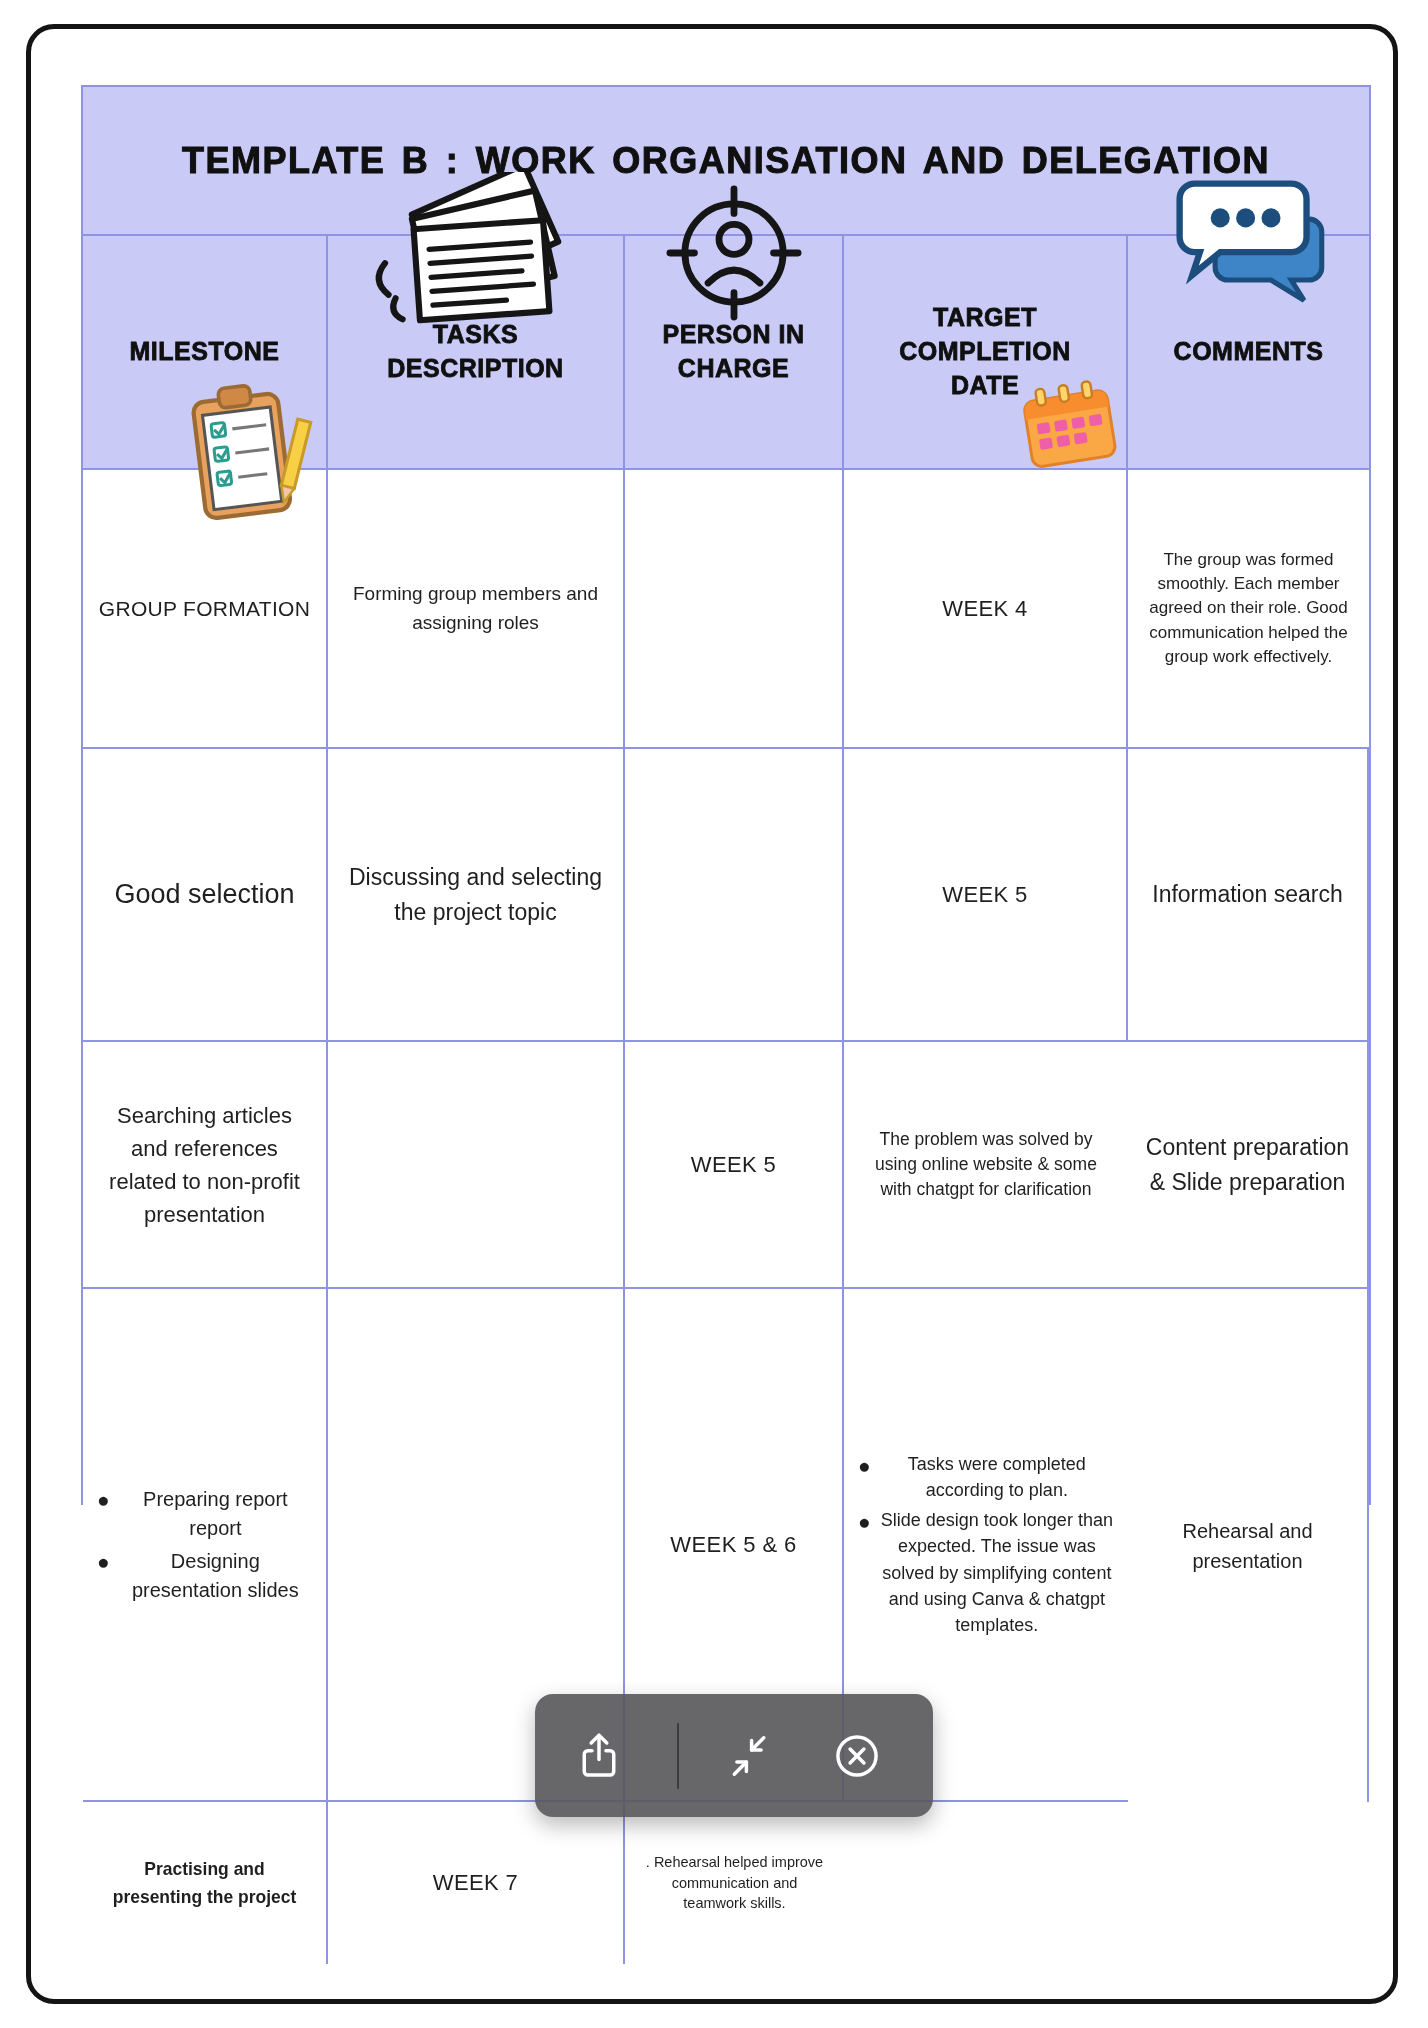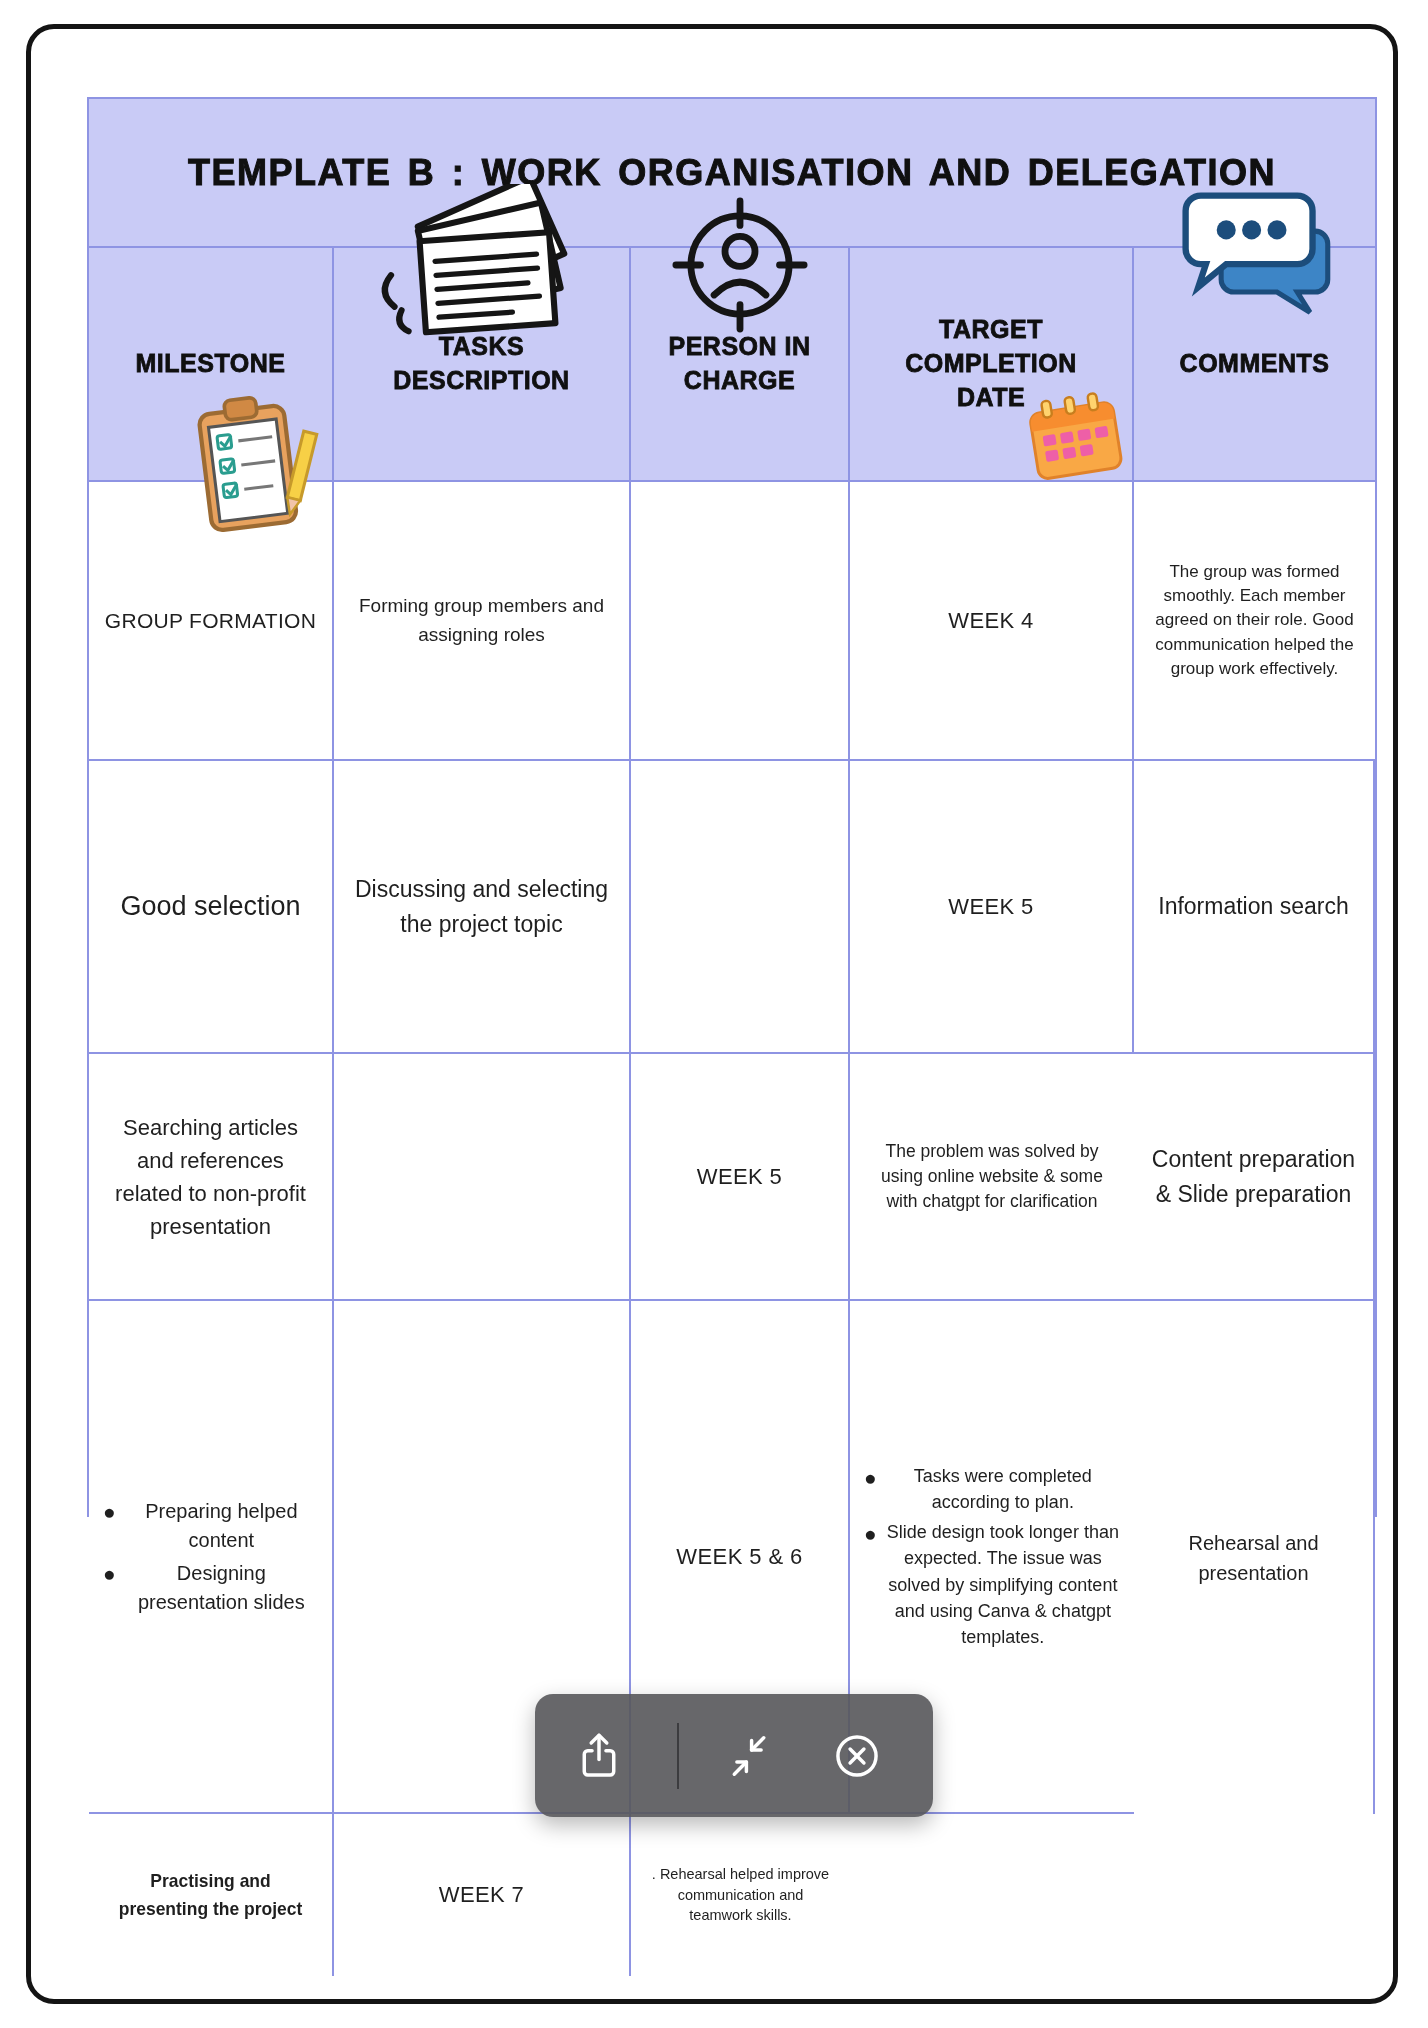--- a/index.html
+++ b/index.html
@@ -8,21 +8,21 @@
     --frame-border:#141414;
     --overlay-bg:#57575ae6;
     --ink:#1f1f1f;
   }
   *{box-sizing:border-box;margin:0;padding:0;}
   html,body{width:1428px;height:2028px;background:#ffffff;font-family:"Liberation Sans",sans-serif;color:var(--ink);}
   body{position:relative;overflow:hidden;}
 
   .frame{position:absolute;left:26px;top:24px;width:1372px;height:1980px;border:5px solid var(--frame-border);border-radius:28px;background:#fff;}
 
-  .sheet{position:absolute;left:87px;top:85px;width:1290px;height:1420px;background:var(--sheet-bg);border:2px solid var(--grid-line);margin-top:12px;}
+  .sheet{position:absolute;left:81px;top:85px;width:1290px;height:1420px;background:var(--sheet-bg);border:2px solid var(--grid-line);}
 
   .title-block{position:absolute;left:0;top:0;width:100%;height:147px;display:flex;align-items:center;justify-content:center;}
   .title-text{font-size:36px;font-weight:bold;letter-spacing:1.5px;word-spacing:5px;color:#101010;-webkit-text-stroke:1px #101010;text-align:center;}
 
   .grid{position:absolute;left:0;top:147px;width:1286px;height:1730px;display:grid;
         grid-template-columns:245px 297px 219px 284px 1fr;
         grid-template-rows:234px 279px 293px 247px 513px 1fr;
         border-top:2px solid var(--grid-line);}
   .cell{border-right:2px solid var(--grid-line);border-bottom:2px solid var(--grid-line);
         display:flex;align-items:center;justify-content:center;flex-direction:column;
@@ -241,21 +241,21 @@
     <div class="cell last-col">
       <span class="cm cm-3">The problem was solved by using online website &amp; some with chatgpt for clarification</span>
     </div>
 
     <div class="cell">
       <span class="milestone ms-4">Content preparation &amp; Slide preparation</span>
     </div>
     <div class="cell bullet-col tk-4">
       <div class="bullet-row">
         <span class="dot">●</span>
-        <span class="btext">Preparing helped content</span>
+        <span class="btext">Preparing report report</span>
       </div>
       <div class="bullet-row">
         <span class="dot">●</span>
         <span class="btext">Designing presentation slides</span>
       </div>
     </div>
     <div class="cell">
       <span class="pc"></span>
     </div>
     <div class="cell">

